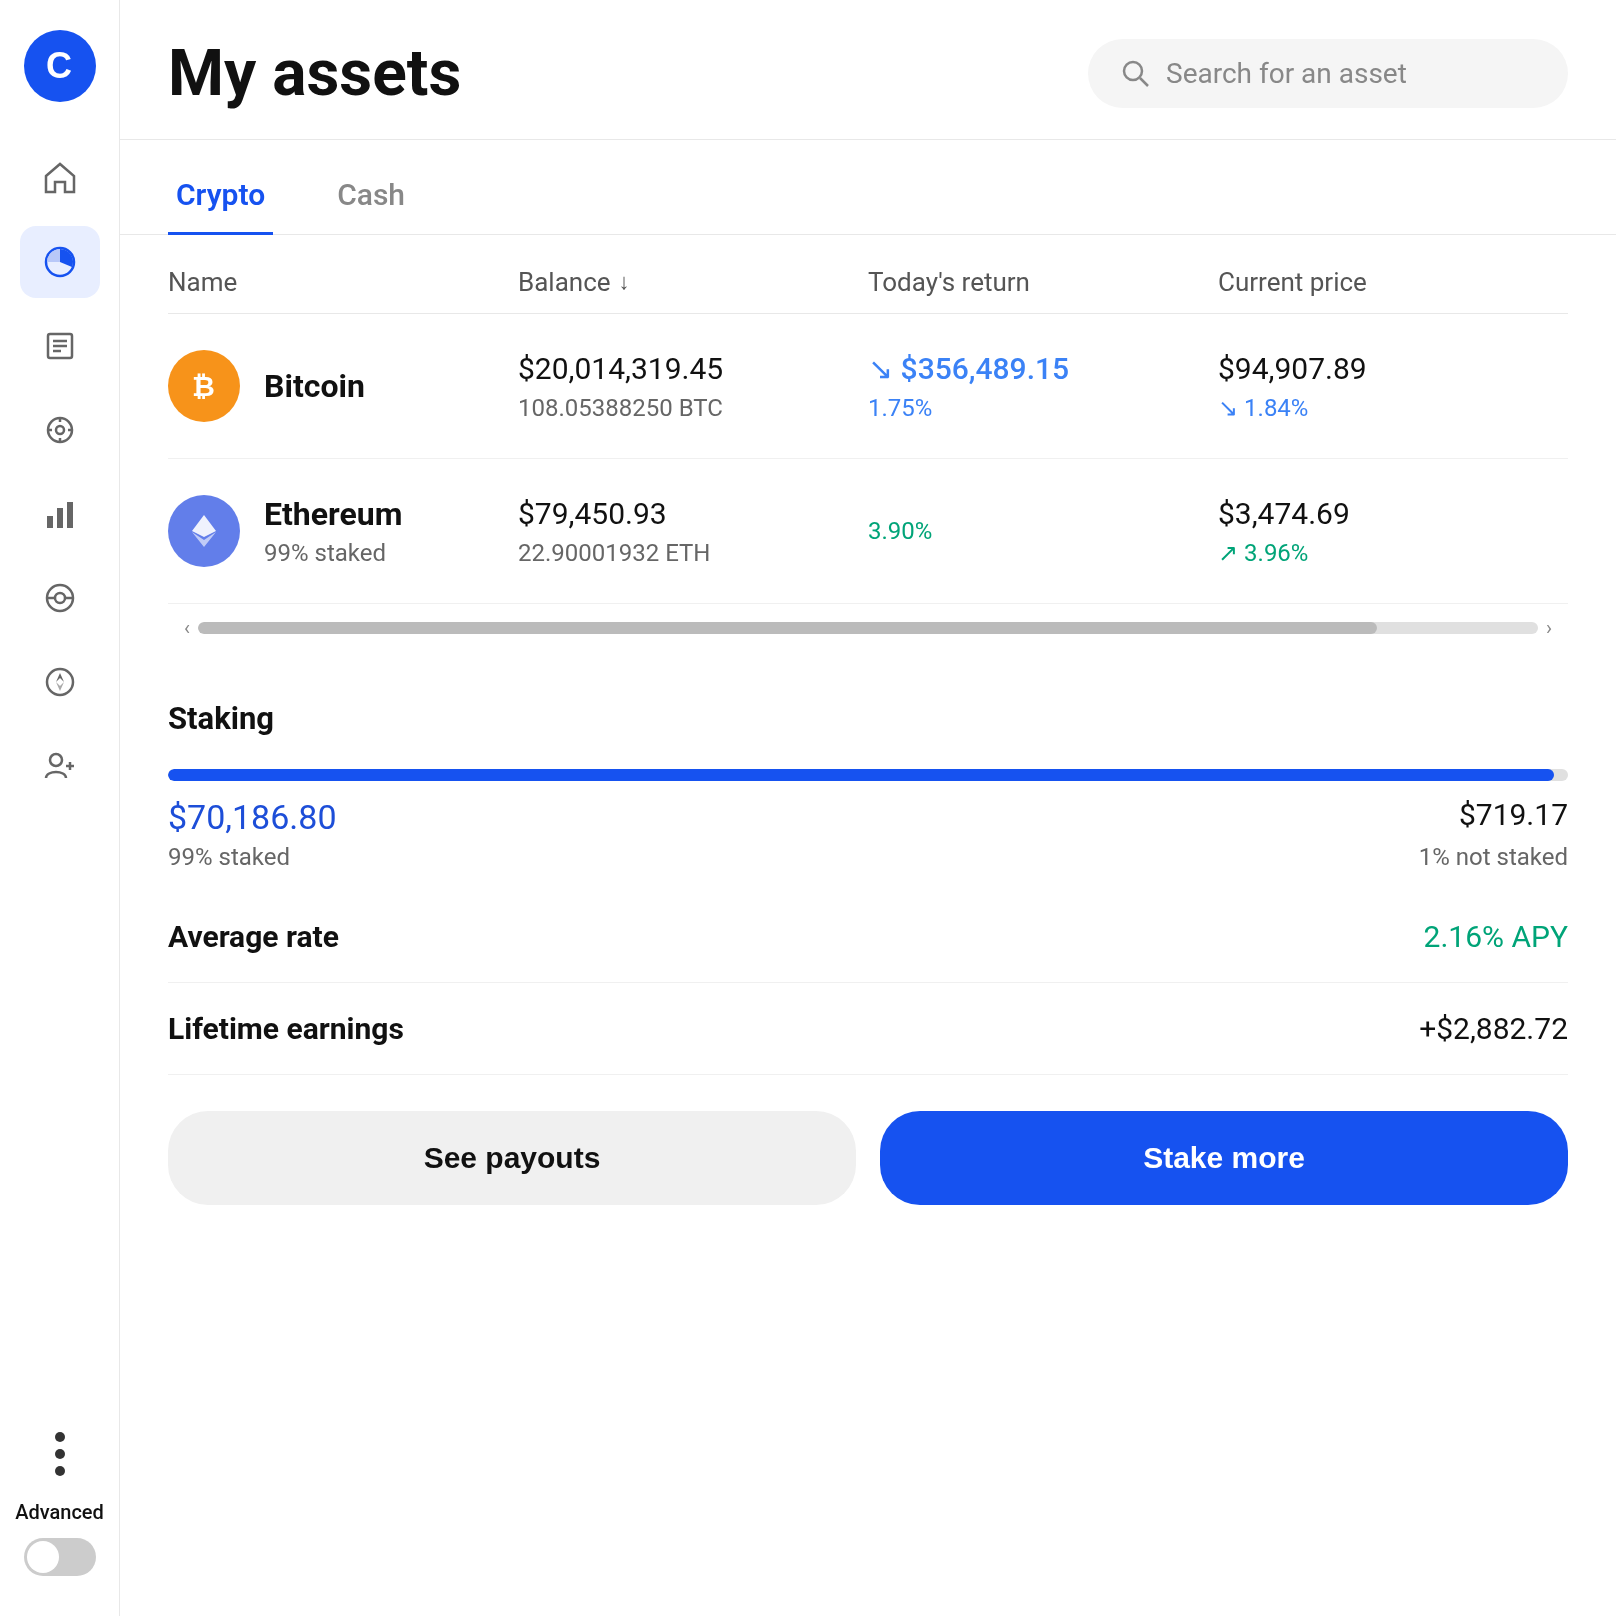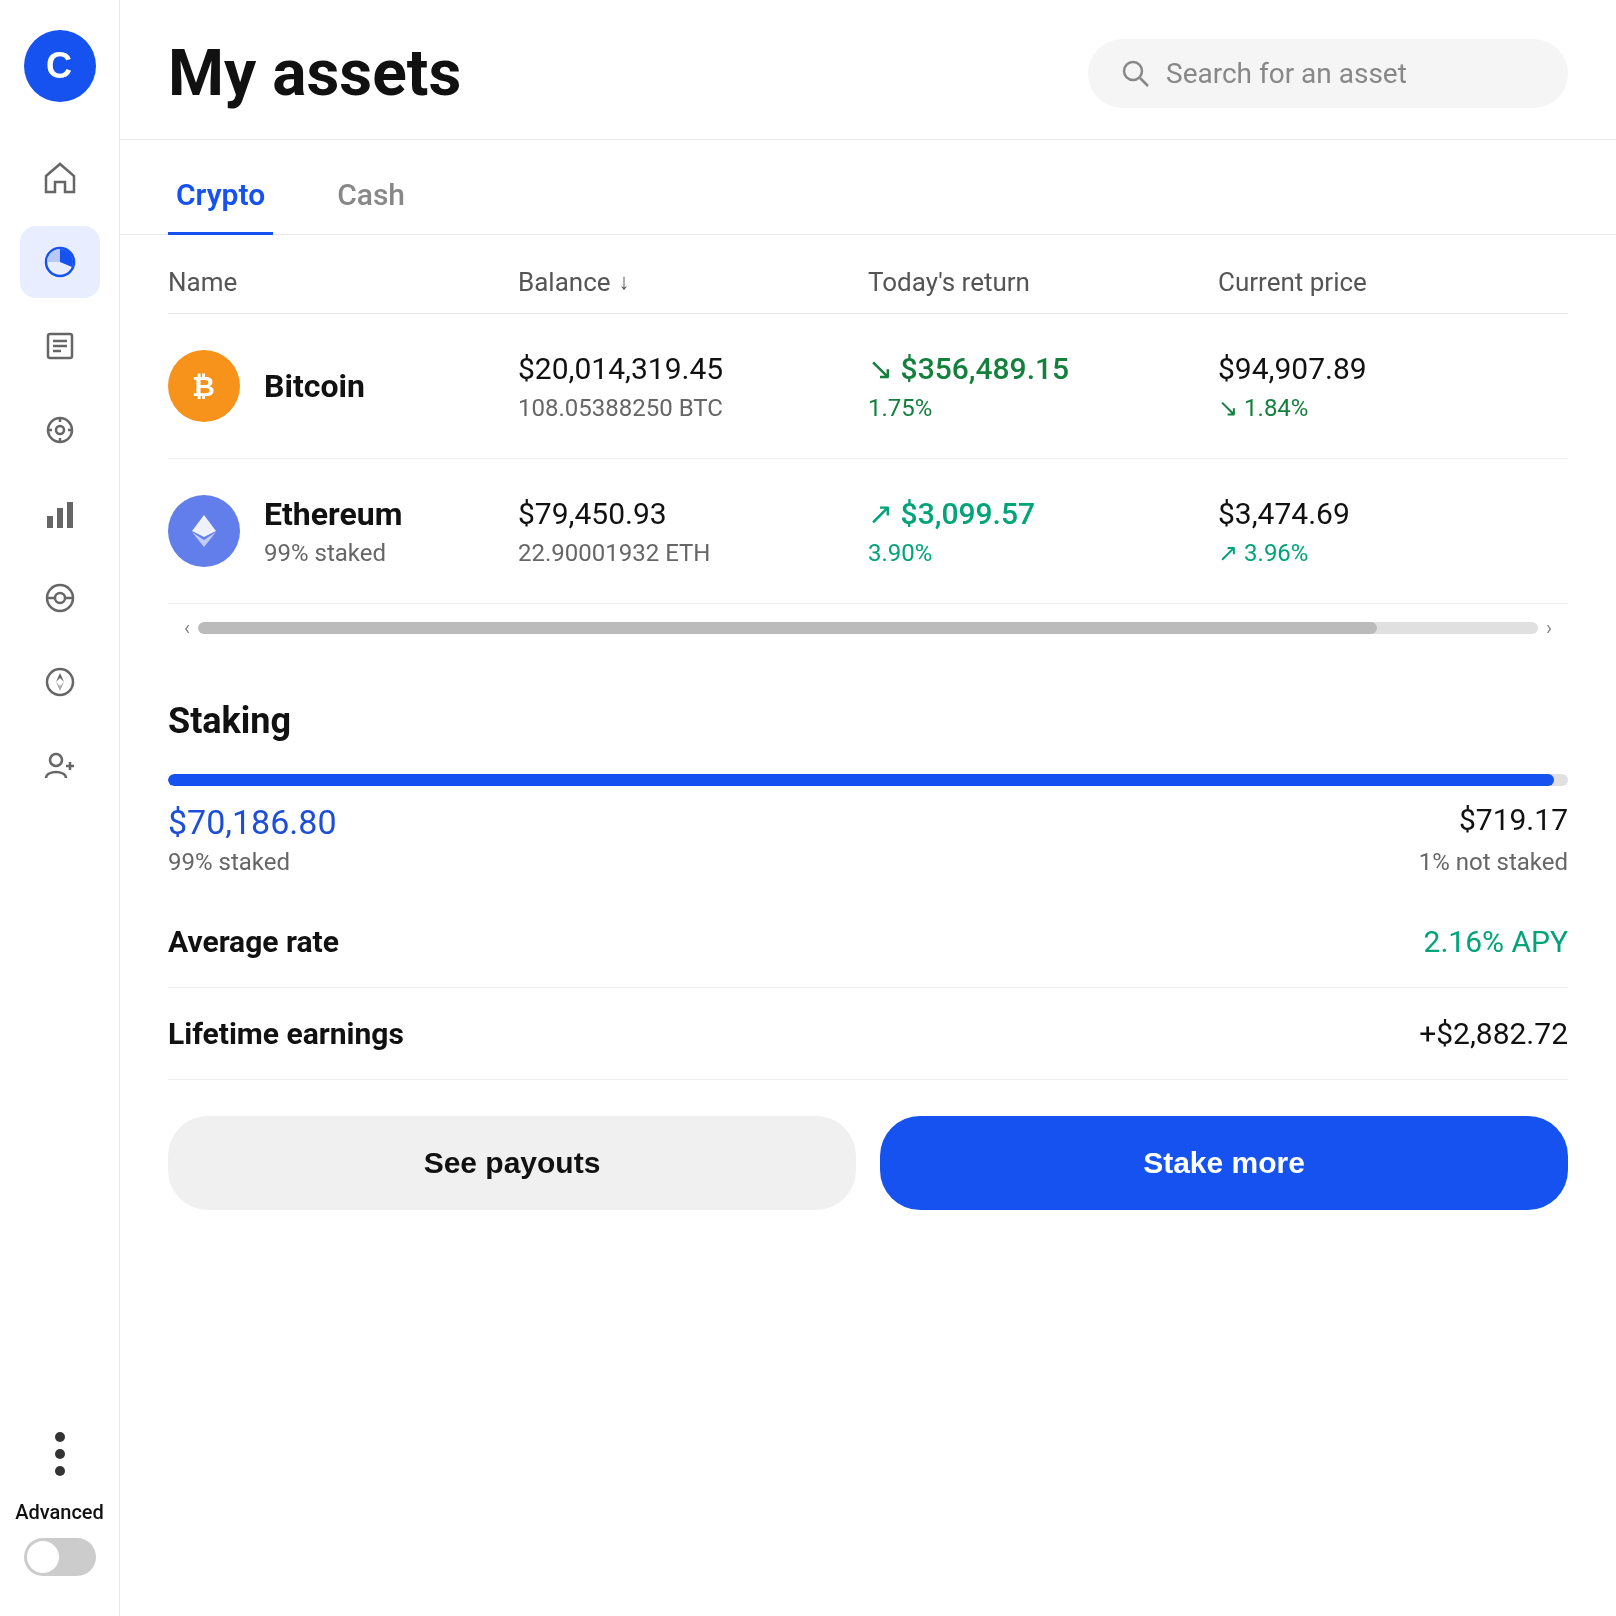--- a/index.html
+++ b/index.html
@@ -240,37 +240,37 @@
       color: #666;
     }
     .return-cell { display: flex; flex-direction: column; gap: 8px; }
     .return-primary {
       font-size: 30px;
       font-weight: 500;
     }
     .return-secondary {
       font-size: 24px;
     }
-    .negative { color: #15803d; }
+    .negative { color: #3b82f6; }
     .positive { color: #00a478; }
     .price-cell { display: flex; flex-direction: column; gap: 8px; }
     .price-primary {
       font-size: 30px;
       color: #111;
     }
     .price-secondary {
       font-size: 24px;
     }
 
     
     .staking-section {
       padding: 48px 48px 40px;
     }
     .staking-title {
-      font-size: 36px;
+      font-size: 31px;
       font-weight: 700;
       color: #111;
       margin-bottom: 32px;
     }
     .staking-bar-container {
       margin-bottom: 20px;
     }
     .staking-bar-track {
       height: 12px;
       background: #e0e0e0;
@@ -518,21 +518,20 @@
         <div class="asset-name-text">
           <span class="asset-name-primary">Ethereum</span>
           <span class="asset-name-secondary">99% staked</span>
         </div>
       </div>
       <div class="balance-cell">
         <span class="balance-primary">$79,450.93</span>
         <span class="balance-secondary">22.90001932 ETH</span>
       </div>
       <div class="return-cell">
-        <span class="return-primary positive">↗ $3,099.57</span>
         <span class="return-secondary positive">3.90%</span>
       </div>
       <div class="price-cell">
         <span class="price-primary">$3,474.69</span>
         <span class="price-secondary positive">↗ 3.96%</span>
       </div>
     </div>
   </div>
 
   <div style="display: flex; align-items: center; padding: 8px 16px; gap: 8px; margin: 4px 48px;">

